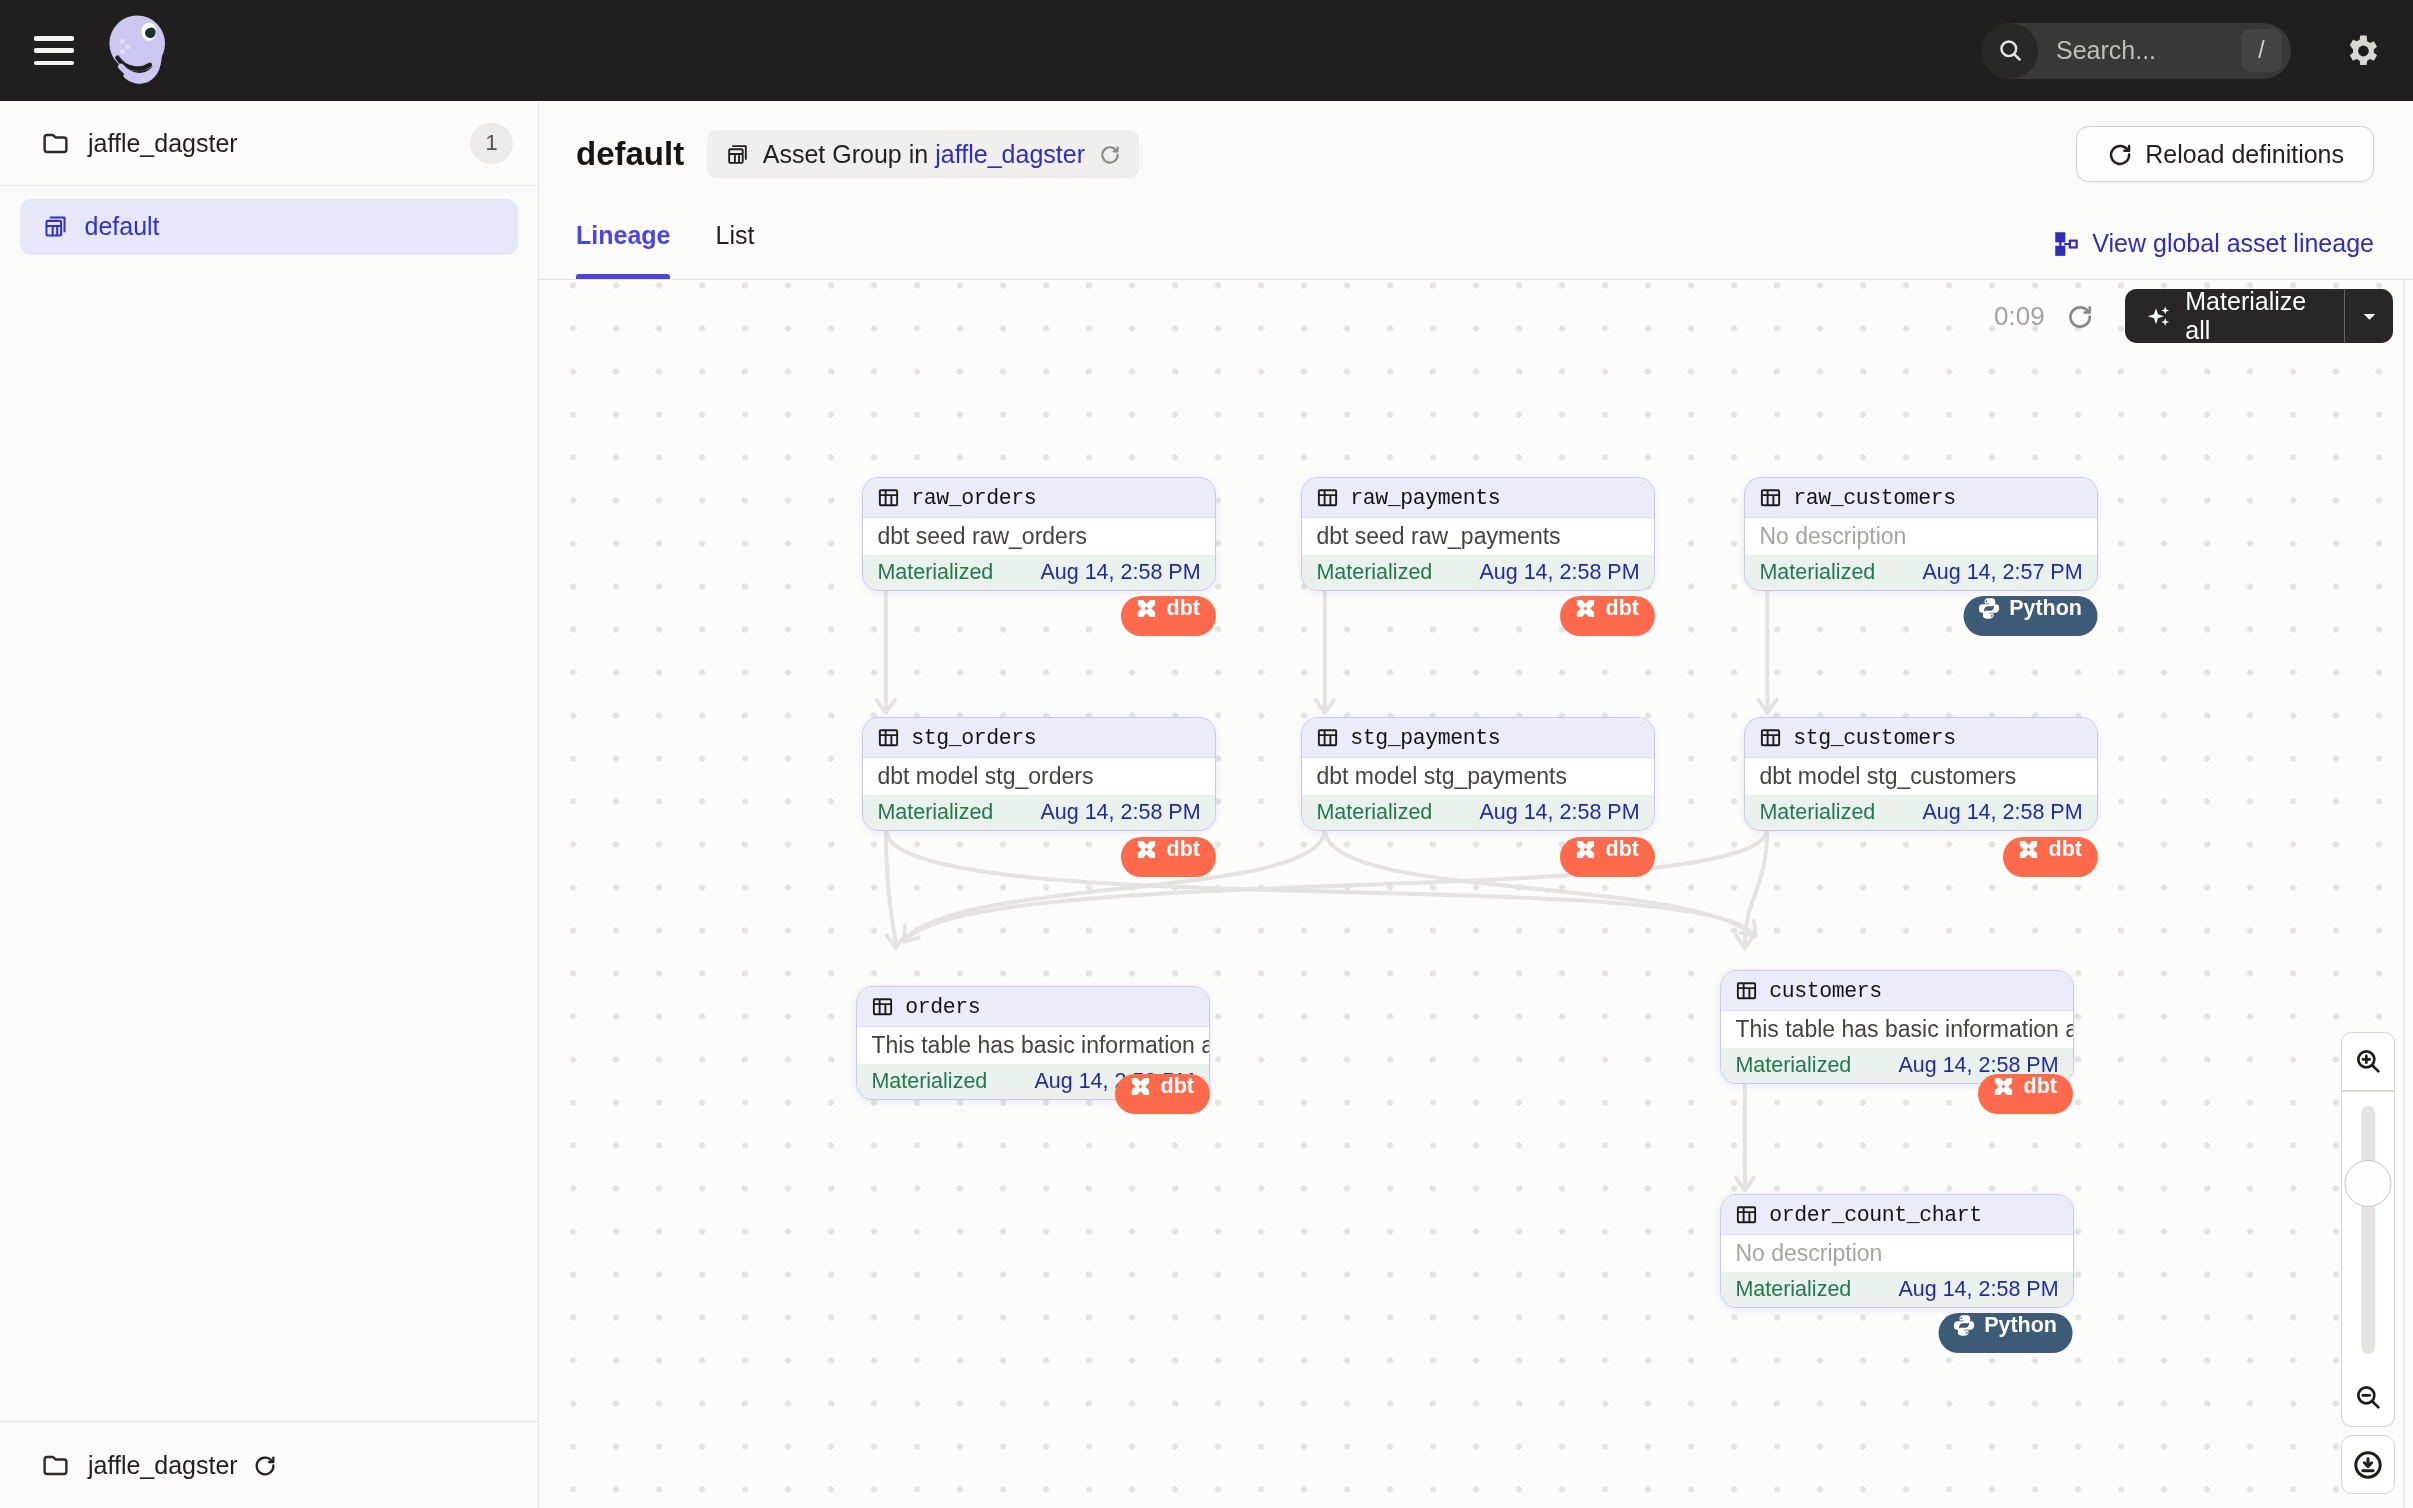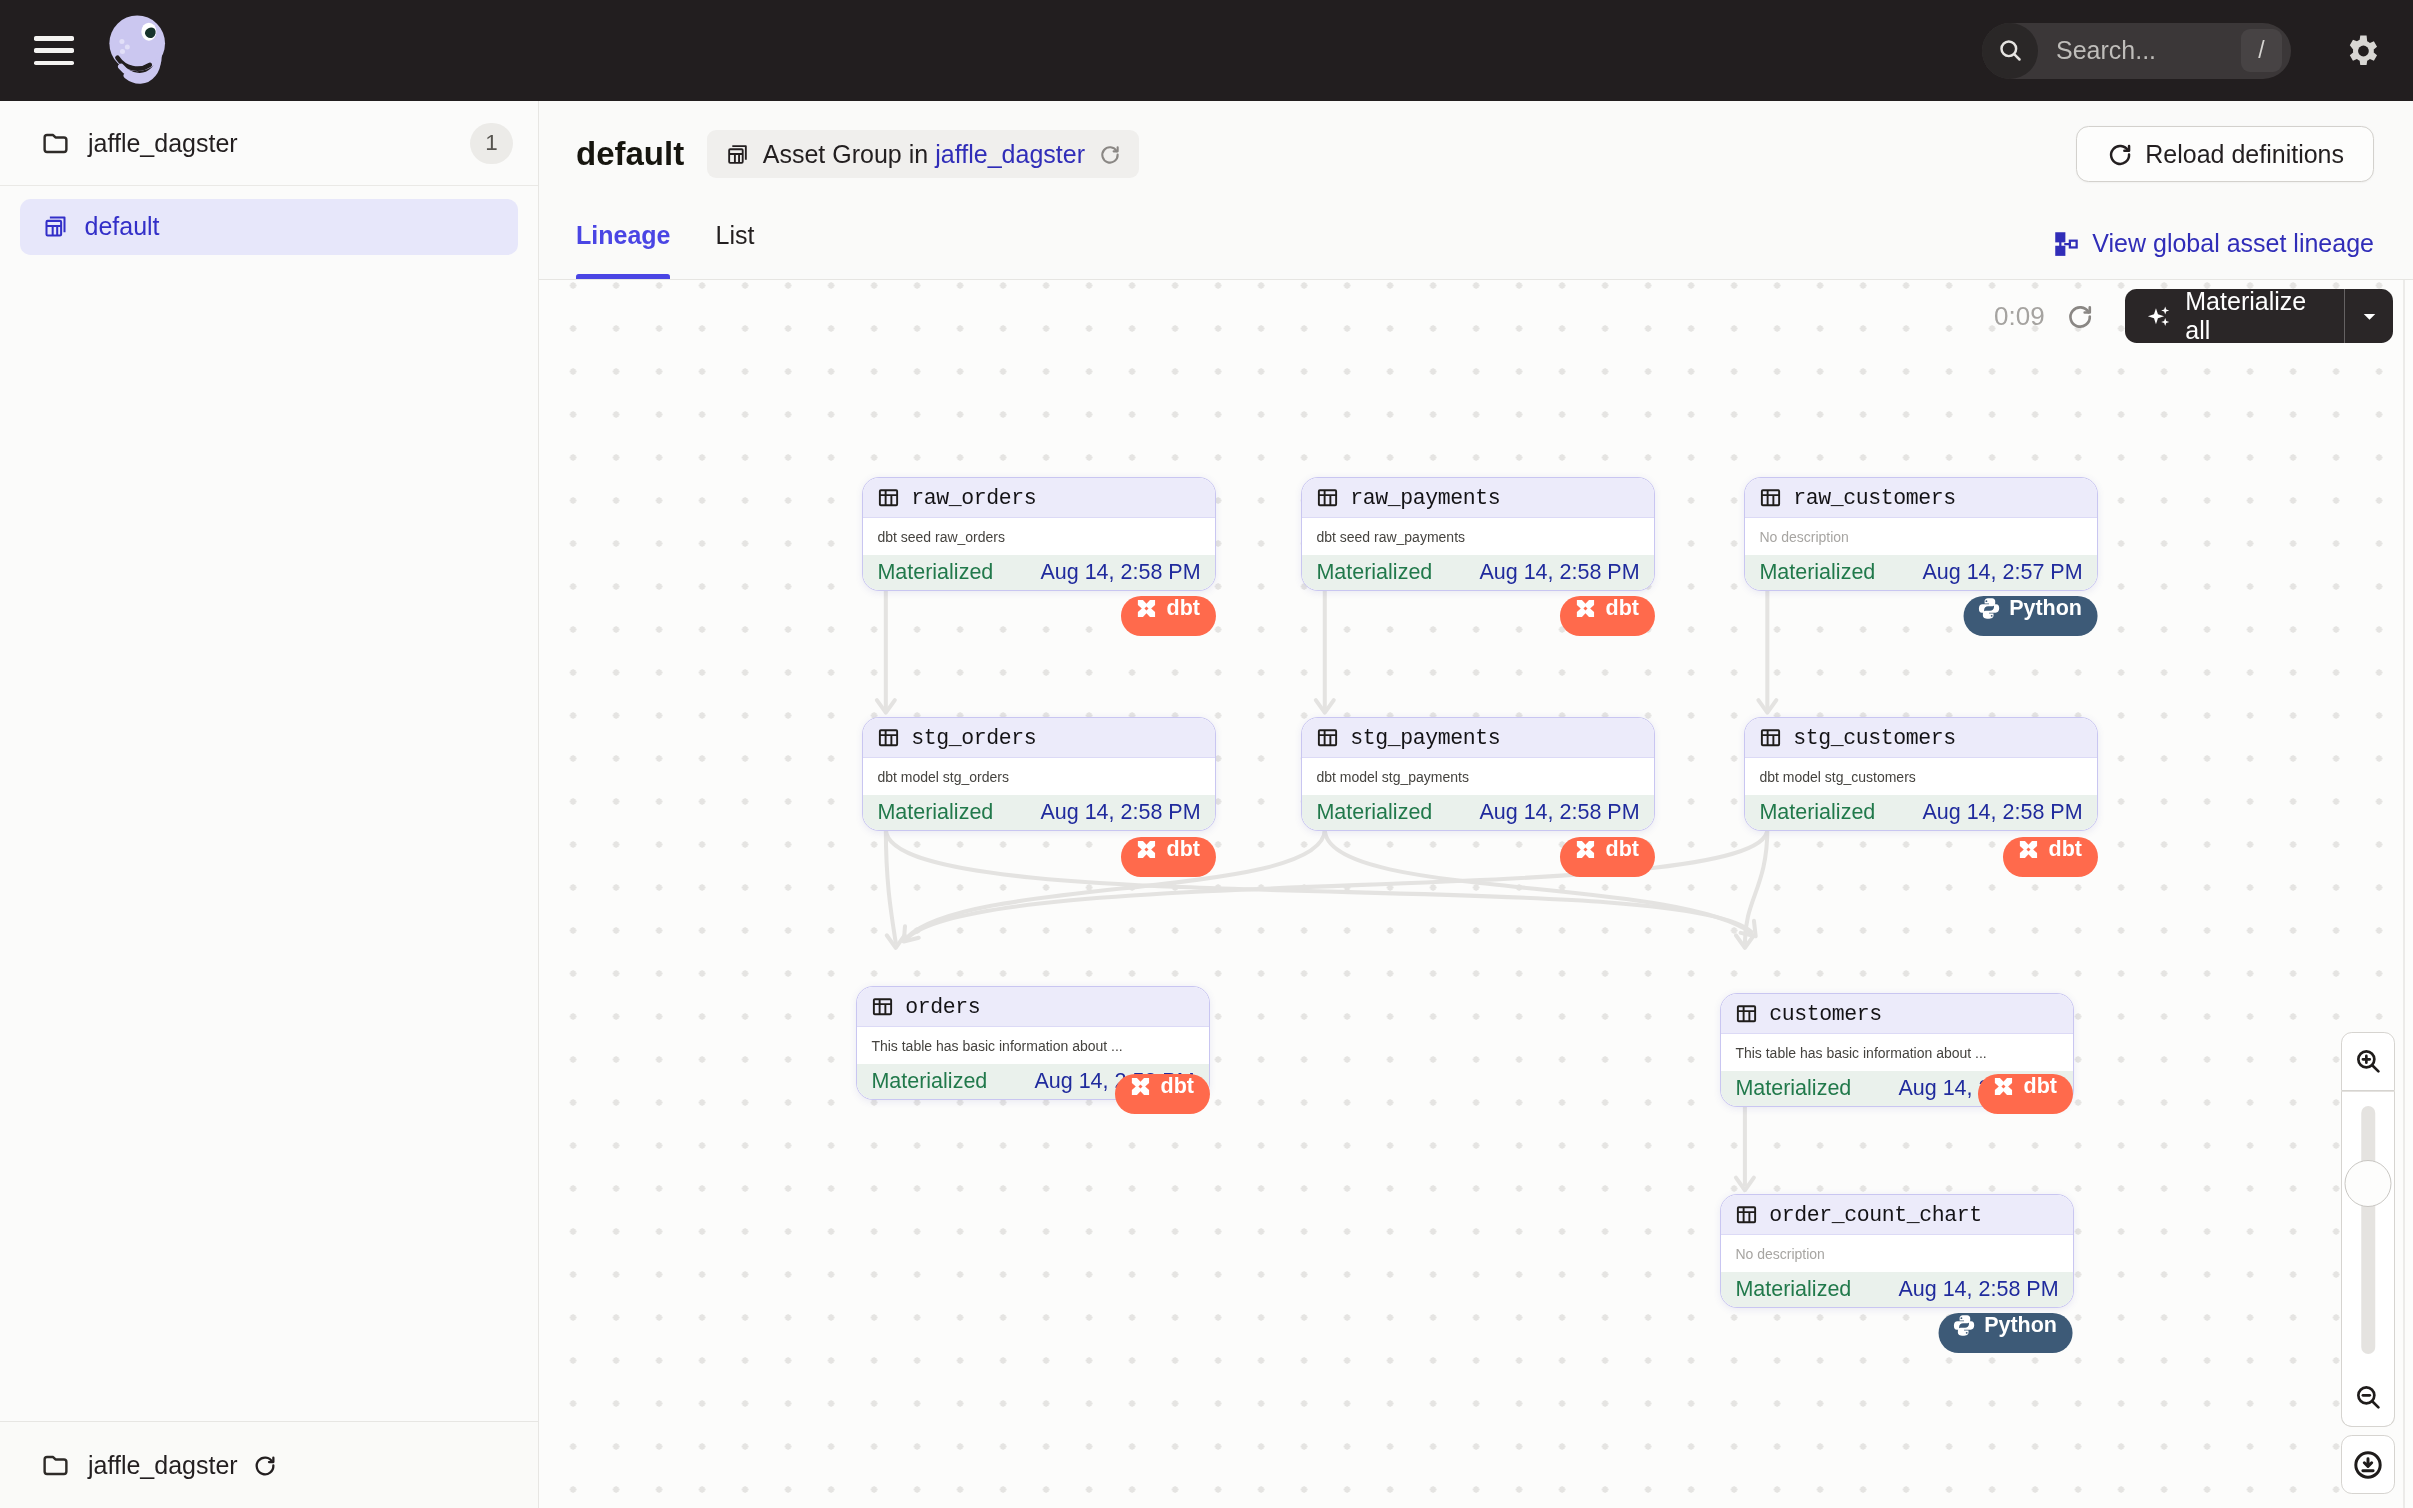--- a/index.html
+++ b/index.html
@@ -63,21 +63,21 @@
   .materialize-btn { position:absolute; left:1586px; top:9px; width:268px; height:54px; background:#2A2627; border-radius:11.7px; display:flex; align-items:center; color:#FFFFFF; font-size:25px; cursor:pointer; }
   .materialize-btn .mat-label { margin-left:12.6px; }
   .materialize-btn .mat-main { display:flex; align-items:center; padding:0 20px; flex:1; }
   .mat-divider { width:0.9px; height:54px; background:rgba(255,255,255,0.28); }
   .mat-caret { width:48px; display:flex; align-items:center; justify-content:center; cursor:pointer; }
 
   
   .node { position:absolute; width:354px; border:1.8px solid #C9C6F1; border-radius:17px; background:#FFFFFF; box-shadow:0 1.8px 7.2px rgba(80,75,180,0.10); overflow:hidden; cursor:pointer; }
   .node-header { height:40px; background:#ECEBFA; border-bottom:0.9px solid #DCDAF6; display:flex; align-items:center; padding:0 14.4px; }
   .node-name { font-family:"Liberation Mono","DejaVu Sans Mono",monospace; font-size:21.5px; color:#141316; margin-left:10.8px; letter-spacing:-0.4px; }
-  .node-desc { height:37px; display:flex; align-items:center; padding:0 14.4px; font-size:14px; color:#45433F; white-space:nowrap; overflow:hidden; background:#FFFFFF; }
+  .node-desc { height:37px; display:flex; align-items:center; padding:0 14.4px; font-size:23px; color:#45433F; white-space:nowrap; overflow:hidden; background:#FFFFFF; }
   .node-desc.muted { color:#A7A5A2; }
   .node-footer { height:35px; background:#EAF1EC; display:flex; align-items:center; justify-content:space-between; padding:0 14.4px; font-size:21.5px; }
   .node-footer .status { color:#21794B; }
   .node-footer .ts { color:#202B9D; }
 
   .badge { position:absolute; height:40px; border-radius:897px; display:flex; align-items:flex-start; padding:0 16px 0 12.6px; color:#FFFFFF; font-size:21.5px; font-weight:700; transform:translateX(-100%); cursor:default; }
   .badge .badge-label { margin-left:8px; }
   .badge.dbt { background:#FF6A4C; }
   .badge.python { background:#3D5A77; }
 
@@ -390,21 +390,21 @@
       <span class="ts">Aug 14, 2:58 PM</span>
     </div>
   </div>
       <div class="badge dbt" style="left: 671px; top: 794px;">
         <svg width="25" height="25" viewBox="0 0 32 32" fill="#FFFFFF">
           <path d="M5 5 L11.5 5 L16 10 L20.5 5 L27 5 L27 11.5 L22 16 L27 20.5 L27 27 L20.5 27 L16 22 L11.5 27 L5 27 L5 20.5 L10 16 L5 11.5 Z"></path>
           <path d="M16 13.4 L18.6 16 L16 18.6 L13.4 16 Z" fill="#FF6A4C"></path>
         </svg>
         <span class="badge-label">dbt</span>
       </div>
-      <div class="node" style="left: 1181px; top: 713px;">
+      <div class="node" style="left: 1181px; top: 690px;">
     <div class="node-header">
       <svg width="23" height="23" viewBox="0 0 24 24" fill="none" stroke="#1F1D1B" stroke-width="2" stroke-linejoin="round">
         <rect x="3" y="4.5" width="18" height="15.5" rx="1"></rect>
             <path d="M3 9.5h18M9 4.5v15.5M15 9.5v10.5"></path>
       </svg>
       <span class="node-name">customers</span>
     </div>
     <div class="node-desc">This table has basic information about ...</div>
     <div class="node-footer">
       <span class="status">Materialized</span>

